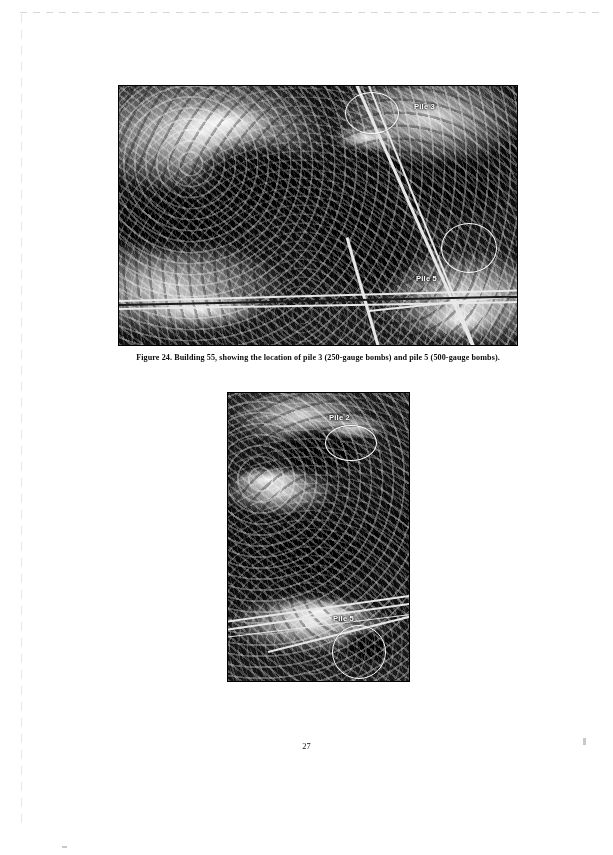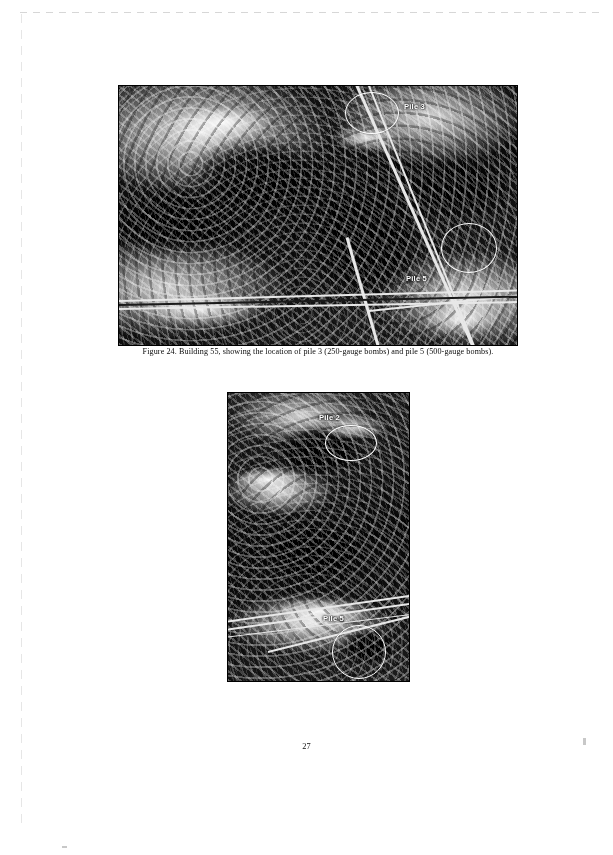--- a/index.html
+++ b/index.html
@@ -58,24 +58,24 @@
   }
   .photo {
     position: relative;
     overflow: hidden;
     background: #111;
     border: 1px solid #000;
   }
   .fig-caption {
     text-align: center;
     font-size: 8.1px;
-    font-weight: normal;
+    font-weight: bold;
     font-family: "Liberation Serif", serif;
     letter-spacing: 0.1px;
-    margin-top: 1px;
+    margin-top: 7px;
     color: #0a0a0a;
     white-space: nowrap;
   }
 
   
   #figure-24 {
     left: 118px;
     top: 85px;
     width: 400px;
   }
@@ -166,20 +166,21 @@
   }
   .annot-label {
     position: absolute;
     color: #ffffff;
     font-family: "Liberation Sans", sans-serif;
     font-size: 7.6px;
     font-weight: bold;
     letter-spacing: 0.2px;
     text-shadow: 0 0 2px #000, 0 0 3px #000;
     white-space: nowrap;
+    padding-left: 10px;
   }
 
   
   #page-number {
     position: absolute;
     left: 0;
     right: 0;
     top: 742px;
     text-align: center;
     font-size: 8.4px;

